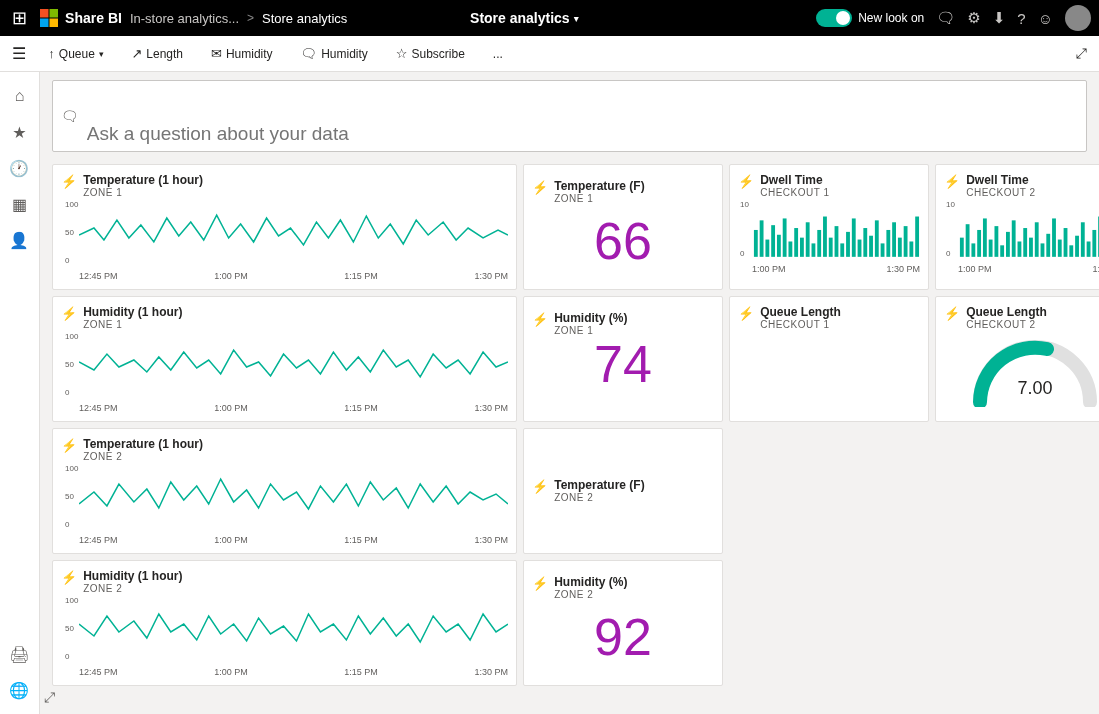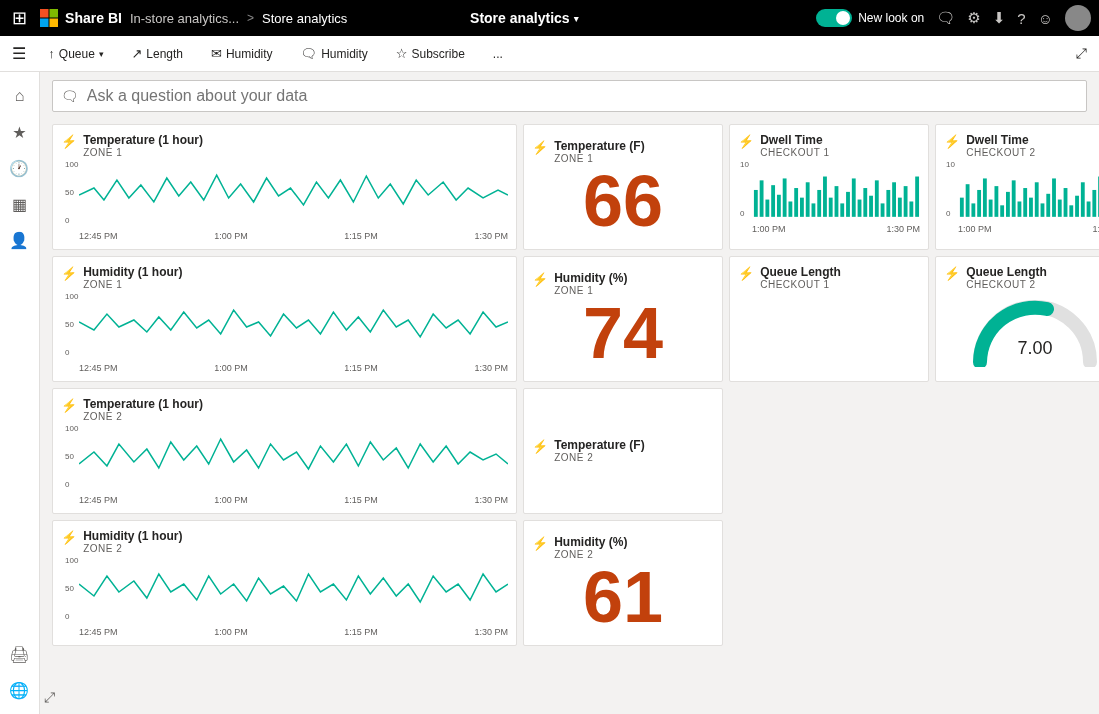--- a/index.html
+++ b/index.html
@@ -50,33 +50,33 @@
     .sidebar-icon { width: 32px; height: 32px; display: flex; align-items: center; justify-content: center;
       color: #605e5c; font-size: 16px; cursor: pointer; border-radius: 2px; }
     .sidebar-spacer { flex: 1; }
 
     
     .main { flex: 1; overflow-y: auto; padding: 8px 12px; background: #f3f2f1; }
 
     
     .qa-bar { display: flex; align-items: center; gap: 8px; padding: 6px 8px; background: #fff; border: 1px solid #c8c6c4; margin-bottom: 12px; border-radius: 2px; }
     .qa-icon { color: #605e5c; font-size: 14px; }
-    .qa-input { border: none; outline: none; font-size: 16px; color: #b91c1c; width: 300px; background: transparent; }
+    .qa-input { border: none; outline: none; font-size: 19px; color: #b91c1c; width: 300px; background: transparent; margin-top: 36px; }
     
     .card { background: #fff; border: 1px solid #e1dfdd; border-radius: 2px; padding: 8px; position: relative; min-height: 110px; }
     .card-header { display: flex; align-items: flex-start; gap: 6px; margin-bottom: 2px; }
     .card-icon { color: #00b294; font-size: 13px; margin-top: 1px; }
     .card-titles { }
     .card-title { font-size: 12px; font-weight: 600; color: #252423; }
     .card-subtitle { font-size: 10px; color: #605e5c; text-transform: uppercase; letter-spacing: 0.5px; }
     .chart-labels { display: flex; justify-content: space-between; margin-top: 2px; }
 
     
     .big-number-card { display: flex; align-items: center; justify-content: center; }
-    .big-number { font-size: 72px; font-weight: 700; color: #c2410c; line-height: 1; }
+    .big-number { font-size: 52px; font-weight: 400; color: #a21caf; line-height: 1; }
   </style>
 </head>
 <body>
 
 <div class="top-nav">
   <span class="top-nav-apps">⊞</span>
   <div class="top-nav-brand">
     <svg width="20" height="20" viewBox="0 0 20 20">
       <rect x="1" y="1" width="8.5" height="8.5" fill="#f25022"></rect>
       <rect x="10.5" y="1" width="8.5" height="8.5" fill="#7fba00"></rect>
@@ -331,21 +331,21 @@
 
       <div class="card big-number-card">
         <div style="width:100%;">
           <div class="card-header">
             <span class="card-icon">⚡</span>
             <div class="card-titles">
               <div class="card-title">Humidity (%)</div>
               <div class="card-subtitle">ZONE 1</div>
             </div>
           </div>
-          <div style="display:flex;align-items:center;justify-content:center;height:70px;">
+          <div style="display:flex;align-items:flex-start;justify-content:center;height:70px;">
             <span class="big-number">74</span>
           </div>
         </div>
       </div>
 
       <div class="card">
         <div class="card-header">
           <span class="card-icon">⚡</span>
           <div class="card-titles">
             <div class="card-title">Queue Length</div>
@@ -444,21 +444,21 @@
       <div class="card big-number-card">
         <div style="width:100%;">
           <div class="card-header">
             <span class="card-icon">⚡</span>
             <div class="card-titles">
               <div class="card-title">Humidity (%)</div>
               <div class="card-subtitle">ZONE 2</div>
             </div>
           </div>
           <div style="display:flex;align-items:center;justify-content:center;height:70px;">
-            <span class="big-number">61</span>
+            <span class="big-number">92</span>
           </div>
         </div>
       </div>
 
       <div style="background:transparent;border:none;"></div>
       <div style="background:transparent;border:none;"></div>
 
     </div>
 
     <div style="position:fixed;bottom:8px;left:44px;font-size:14px;color:#605e5c;cursor:pointer;">⤢</div>

